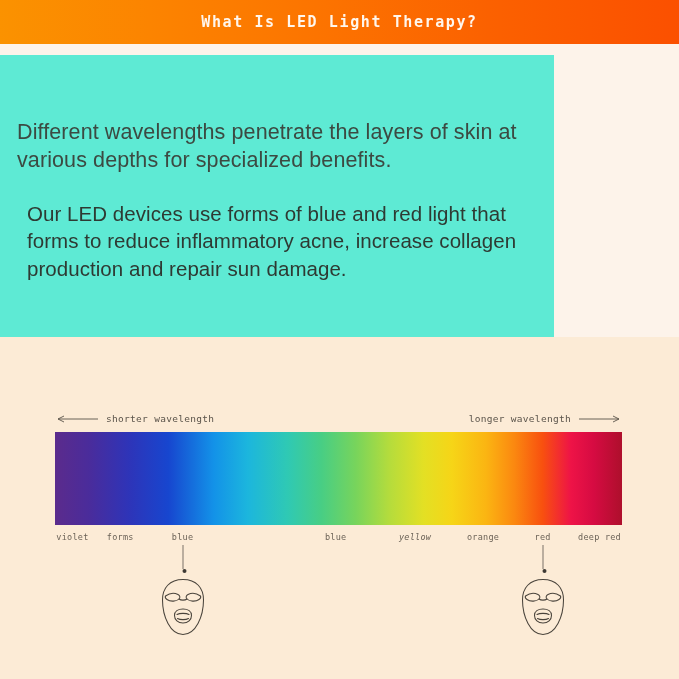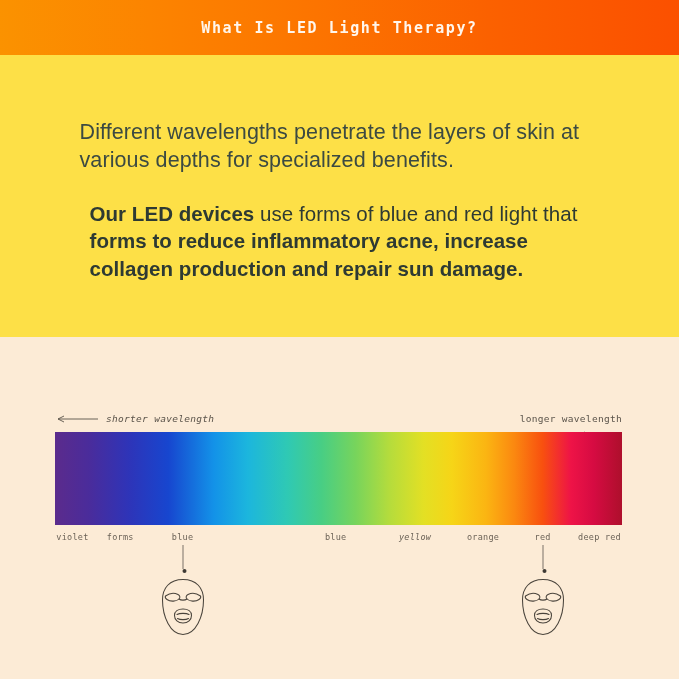--- a/index.html
+++ b/index.html
@@ -11,42 +11,42 @@
     font-family: "Liberation Sans", sans-serif;
     overflow: hidden;
     position: relative;
   }
 
   
   .header-bar {
     position: absolute;
     top: 0; left: 0;
     width: 679px;
-    height: 55px;
+    height: 44px;
     background: linear-gradient(90deg, #FB9200 0%, #FC8400 22%, #FC7300 48%, #FB6100 72%, #FB5000 100%);
     display: flex;
     align-items: center;
     justify-content: center;
   }
   .header-title {
     font-family: "DejaVu Sans Mono", "Liberation Mono", monospace;
     font-size: 15px;
     font-weight: 700;
     letter-spacing: 1.6px;
     color: #FFF6EC;
     white-space: nowrap;
   }
 
   
   .panel-upper {
     position: absolute;
     top: 55px; left: 0;
-    width: 679px;
+    width: 554px;
     height: 282px;
-    background: #fde047;
+    background: #5eead4;
   }
 
   .lede {
     position: absolute;
     top: 63px; left: 50%;
     transform: translateX(-50%);
     width: 520px;
     font-size: 21.5px;
     line-height: 1.32;
     color: #3C4A42;
@@ -58,21 +58,21 @@
     position: absolute;
     top: 145px; left: 50%;
     transform: translateX(-50%);
     width: 500px;
     font-size: 20.5px;
     line-height: 1.33;
     color: #2E3A33;
     font-weight: 400;
     letter-spacing: 0.05px;
   }
-  .subcopy b { font-weight: 700; }
+  .subcopy b { font-weight: 400; }
 
   
   .panel-lower {
     position: absolute;
     top: 337px; left: 0;
     width: 679px;
     height: 342px;
     background: #FCEBD6;
   }
 
@@ -88,22 +88,22 @@
     top: 0;
     display: flex;
     align-items: center;
     gap: 7px;
     font-family: "DejaVu Sans Mono", "Liberation Mono", monospace;
     font-size: 9.5px;
     color: #5A534A;
     letter-spacing: 0.3px;
     white-space: nowrap;
   }
-  .axis-cap.left  { left: 0; font-style: italic; }
-  .axis-cap.right { right: 0; flex-direction: column; }
+  .axis-cap.left  { left: 0; }
+  .axis-cap.right { right: 0; }
 
   .arrow-line { display: block; }
 
   
   .spectrum {
     position: absolute;
     top: 95px; left: 55px;
     width: 567px;
     height: 93px;
     background: linear-gradient(90deg,

